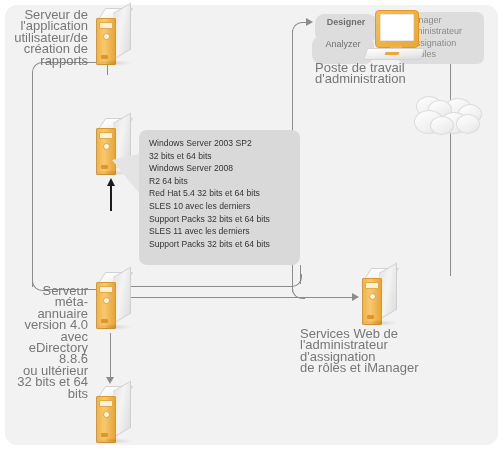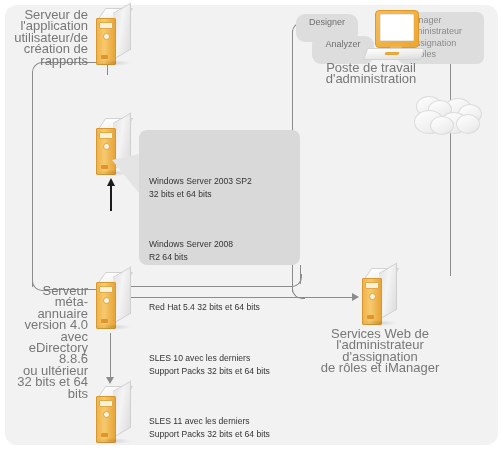--- a/index.html
+++ b/index.html
@@ -36,21 +36,21 @@
   }
 
   .label {
     position: absolute;
     color: #777777;
     font-size: 13px;
     line-height: 11.4px;
     white-space: pre-line;
   }
   .label.right { text-align: right; }
-  .label.center { text-align: center; }
+  .label.center { }
 
   
   .server {
     position: absolute;
     width: 44px;
     height: 58px;
   }
   .server .s-top {
     position: absolute;
     left: 4px; top: 0;
@@ -206,21 +206,21 @@
   }
   .callout-list {
     position: absolute;
     left: 10px;
     top: 7px;
     width: 150px;
     color: #333333;
     font-size: 8.6px;
     line-height: 12.6px;
   }
-  .callout-list .li { white-space: pre-line; margin-top: 38px; }
+  .callout-list .li { white-space: pre-line; }
 
   .callout-tail {
     position: absolute;
     left: 108px;
     top: 152px;
     width: 40px;
     height: 52px;
   }
   .callout-tail svg { display: block; }
 
@@ -384,21 +384,21 @@
     <div class="puff" style="left:0px;  top:14px; width:28px; height:22px;"></div>
     <div class="puff" style="left:16px; top:20px; width:22px; height:17px;"></div>
   </div>
 
   <div class="panel-grey" style="left:398px; top:12px; width:86px; height:52px;"></div>
   <div class="panel-text" style="left:404px; top:15px; width:80px;">iManager
 Administrateur
 d'assignation
 de rôles</div>
 
-  <div class="pill" style="left:296px; top:14px; width:62px; height:28px;">Designer</div>
+  <div class="pill" style="left:315px; top:14px; width:62px; height:28px;font-weight:bold;">Designer</div>
   <div class="pill" style="left:312px; top:36px; width:62px; height:28px;">Analyzer</div>
 
   <div class="workstation" style="left:363px; top:10px;">
     <div class="w-screen-outer"></div>
     <div class="w-screen-inner"></div>
     <div class="w-neck"></div>
     <div class="w-base"></div>
     <div class="w-key"></div>
   </div>
 

